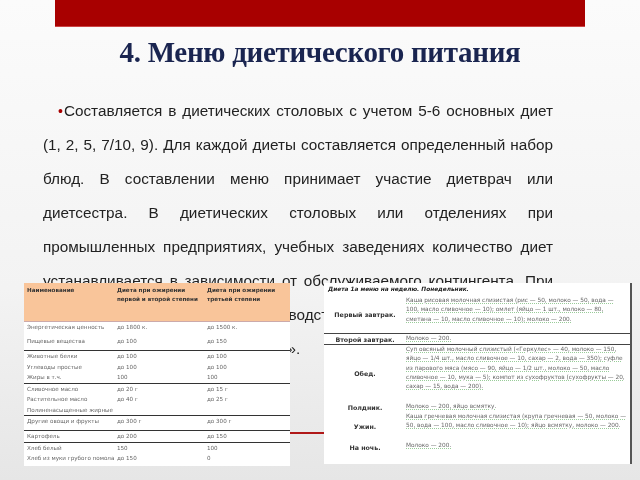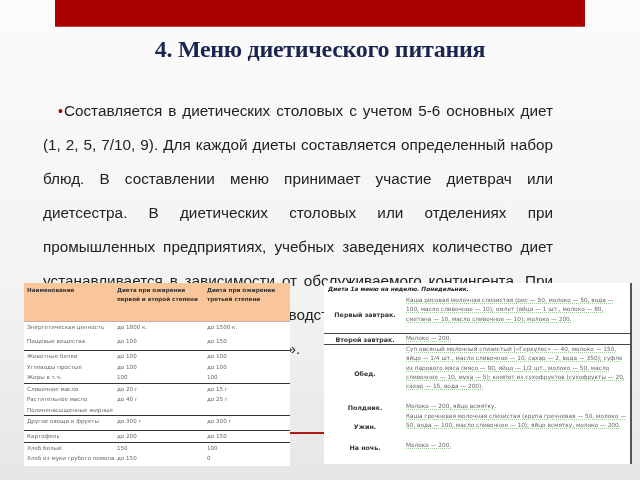--- a/index.html
+++ b/index.html
@@ -13,21 +13,21 @@
       background: linear-gradient(180deg, #fbfbfb 0%, #f3f3f3 60%, #e6e6e6 100%);
     }
     .top-bar {
       position: absolute; left: 55px; top: 0; width: 530px; height: 26px;
       background: #a80000;
       border-bottom: 1px solid #c44;
     }
     .title {
       position: absolute; left: 0; top: 36px; width: 640px; text-align: center;
       font-family: "Liberation Serif", serif; font-weight: bold;
-      font-size: 24px; color: #1a2550; letter-spacing: -0.3px;
+      font-size: 29px; color: #1a2550; letter-spacing: -0.3px;
     }
     .body-text {
       position: absolute; left: 43px; top: 94px; width: 510px;
       font-family: Liberation Sans, sans-serif; font-size: 15.3px;
       line-height: 34px; color: #222; text-align: justify;
     }
     .bullet { color: #a80000; font-size: 14px; margin-left: 15px; margin-right: 1px; }
 
     
     .left-table {

